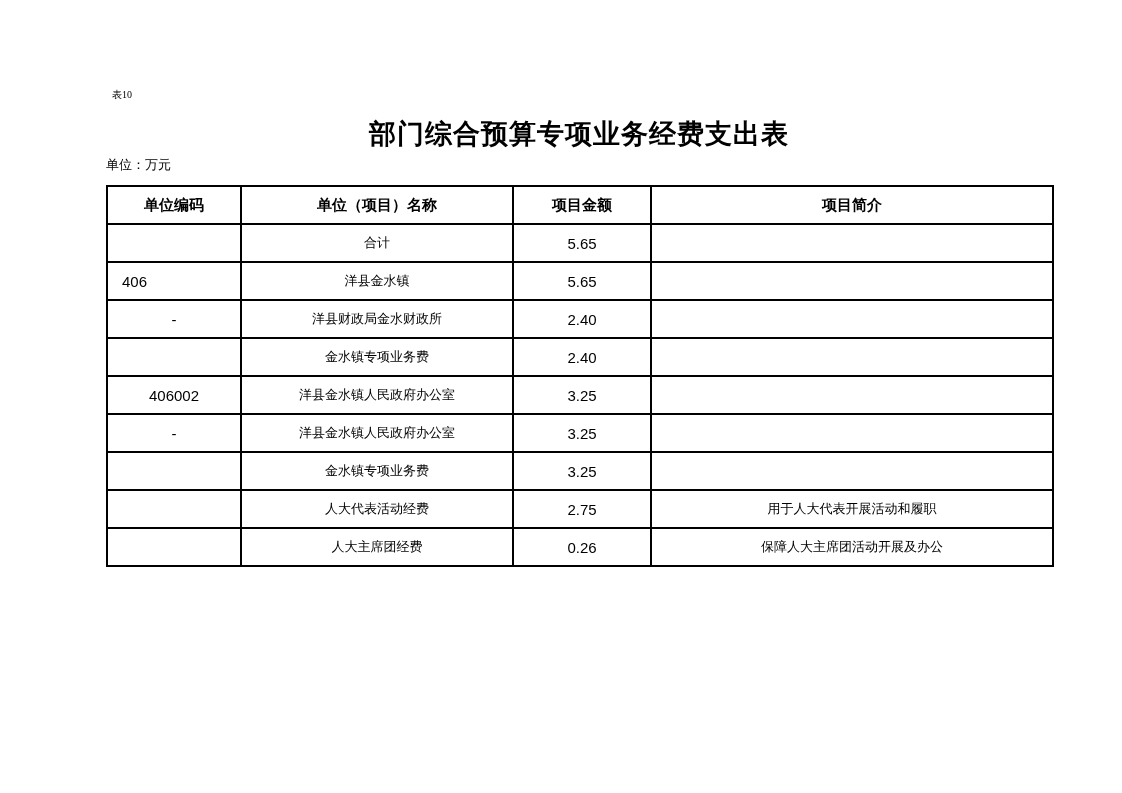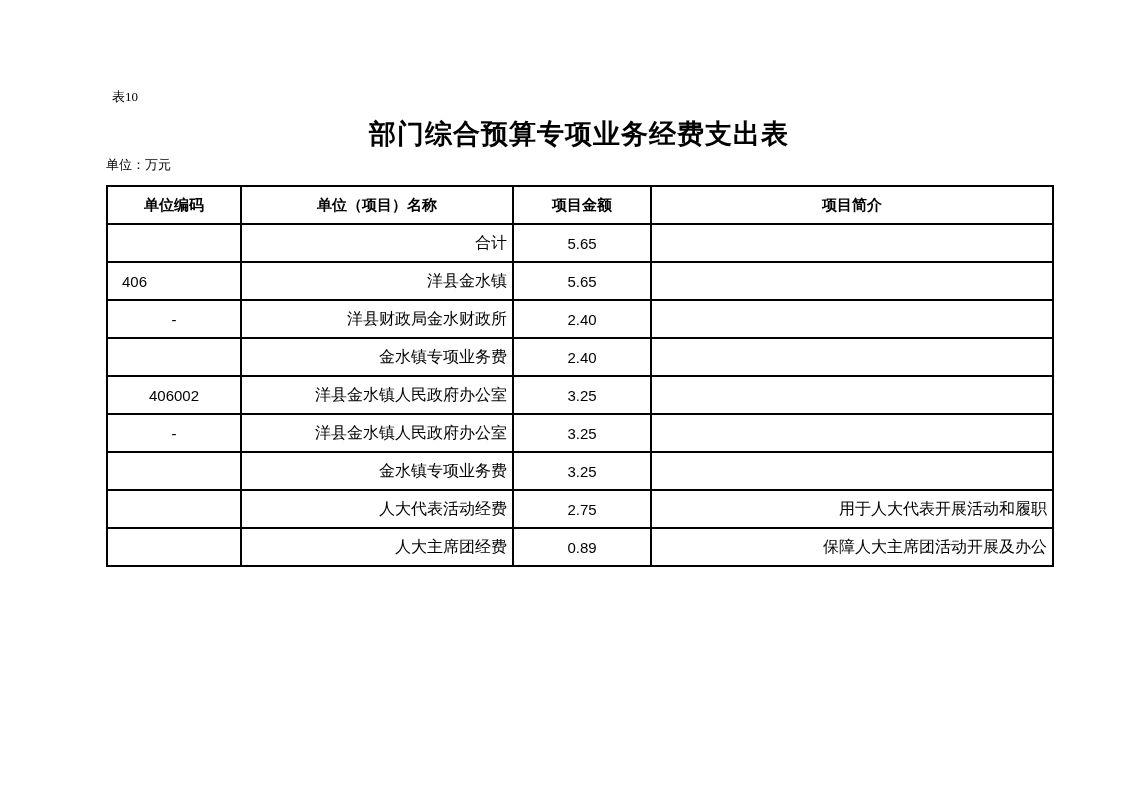--- a/index.html
+++ b/index.html
@@ -10,21 +10,21 @@
     height: 793px;
     background: #ffffff;
     overflow: hidden;
     font-family: "Liberation Serif", "DejaVu Serif", serif;
     color: #000000;
   }
   .table-label {
     position: absolute;
     left: 112px;
     top: 88px;
-    font-size: 13px;
+    font-size: 10px;
     font-family: "Liberation Serif", "DejaVu Serif", serif;
   }
   .doc-title {
     position: absolute;
     left: 106px;
     top: 116px;
     width: 946px;
     text-align: center;
     font-size: 27px;
     font-weight: bold;
@@ -66,22 +66,22 @@
     text-align: center;
   }
   td.cell-code {
     font-family: "Liberation Sans", "DejaVu Sans", sans-serif;
     font-size: 15px;
     text-align: center;
   }
   td.cell-code.align-left { text-align: left; padding-left: 14px; }
   td.cell-name, td.cell-desc {
     font-family: "Liberation Serif", "DejaVu Serif", serif;
-    font-size: 16px;
-    text-align: right;
+    font-size: 13px;
+    text-align: center;
   }
   td.cell-amount {
     font-family: "Liberation Sans", "DejaVu Sans", sans-serif;
     font-size: 15px;
     text-align: center;
   }
 </style>
 </head>
 <body>
 
@@ -152,18 +152,18 @@
         </tr>
         <tr>
           <td class="cell-code"></td>
           <td class="cell-name">人大代表活动经费</td>
           <td class="cell-amount">2.75</td>
           <td class="cell-desc">用于人大代表开展活动和履职</td>
         </tr>
         <tr>
           <td class="cell-code"></td>
           <td class="cell-name">人大主席团经费</td>
-          <td class="cell-amount">0.89</td>
+          <td class="cell-amount">0.26</td>
           <td class="cell-desc">保障人大主席团活动开展及办公</td>
         </tr>
       </tbody>
   </table>
 </div>
 
 </body></html>

